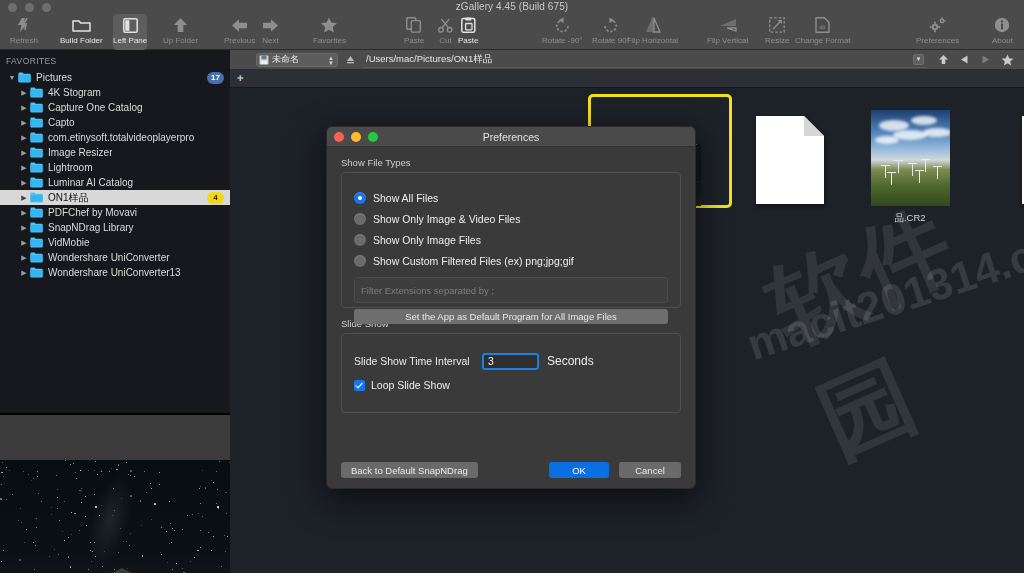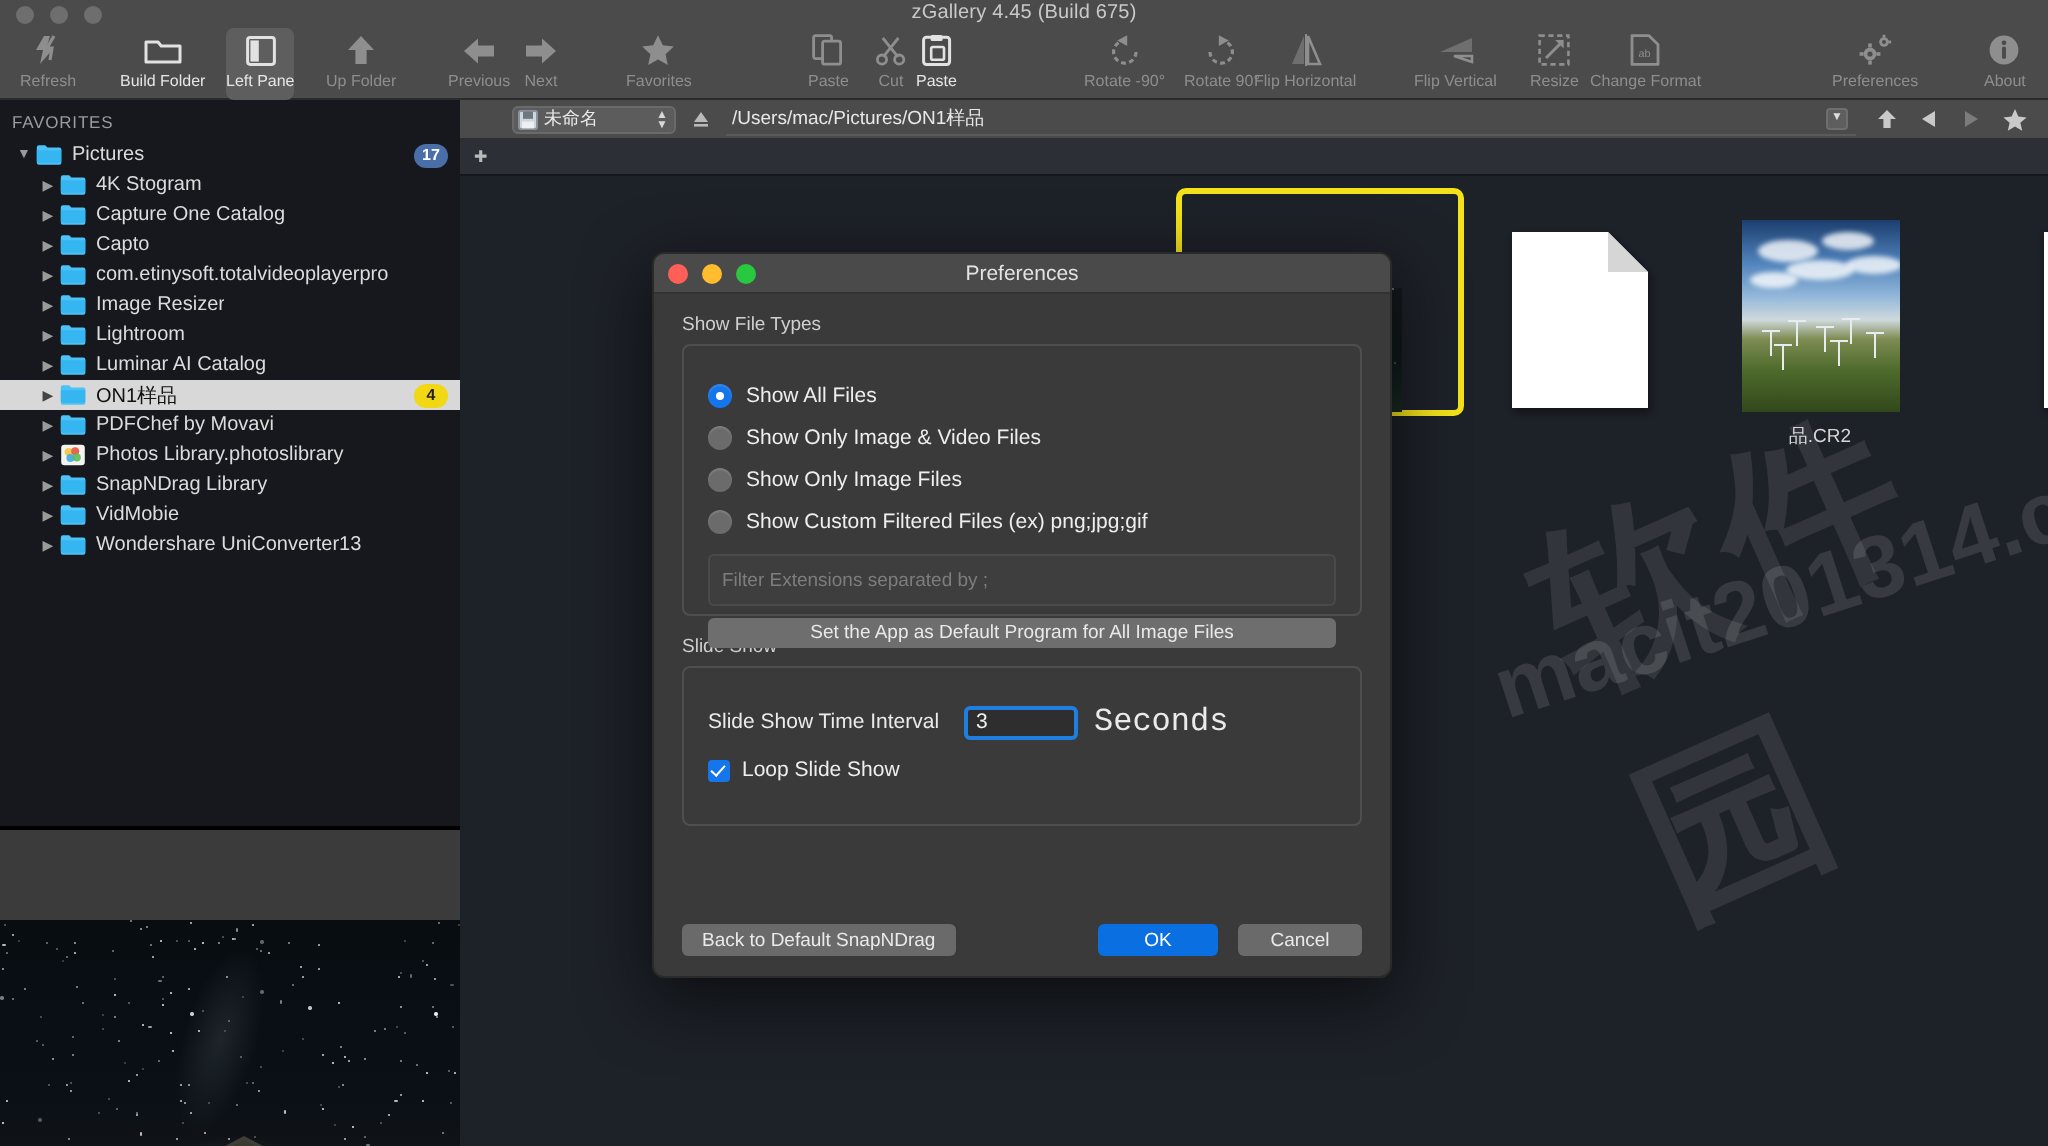--- a/index.html
+++ b/index.html
@@ -235,21 +235,21 @@
   }
 
   .ss-row { display:flex; align-items:center; height:26px; }
   .ss-row .ssl { font-size:10.5px; color:#eaeaea; width:128px; }
   .numfield {
     width:57px; height:17px; background:#2e2e2e;
     border:2px solid #1e7fe0; border-radius:3px;
     display:flex; align-items:center; padding-left:4px;
   }
   .numfield .nv { font-size:10.5px; color:#f2f2f2; }
-  .ss-row .sec { font-size:16px; color:#eaeaea; margin-left:8px;font-family:Liberation Mono, monospace; }
+  .ss-row .sec { font-size:12px; color:#eaeaea; margin-left:8px; }
 
   .chk-row { display:flex; align-items:center; height:22px; }
   .chk {
     width:11px; height:11px; border-radius:2px; background:#1576ec;
     margin-right:6px; flex:0 0 11px; position:relative;
   }
   .chk::after {
     content:""; position:absolute; left:3px; top:1px;
     width:3px; height:6px; border:solid #fff; border-width:0 1.6px 1.6px 0;
     transform:rotate(42deg);
@@ -562,48 +562,45 @@
                 <path d="M0.4 1.6 a1 1 0 0 1 1-1 h3.2 l1.1 1.2 h6 a1 1 0 0 1 1 1 v6.6 a1 1 0 0 1 -1 1 h-10.3 a1 1 0 0 1 -1 -1 Z" fill="#4cc2f7"></path>
                 <path d="M0.4 3.1 h12.2 v5.3 a1 1 0 0 1 -1 1 h-10.2 a1 1 0 0 1 -1 -1 Z" fill="#35b6f0"></path>
               </svg>
             </span>
             <span class="lbl">PDFChef by Movavi</span>
           </div>
           <div class="tree-row depth2">
             <span class="tw">▶</span>
             <span class="fold">
               <svg width="13" height="11" viewBox="0 0 13 11">
-                <rect x="0.6" y="0.4" width="11.8" height="10.2" rx="1.6" fill="#f3f3f3"></rect>
-                <circle cx="4.3" cy="4.0" r="2.0" fill="#f5c542" opacity=".92"></circle>
-                <circle cx="7.6" cy="3.6" r="2.0" fill="#e8553f" opacity=".9"></circle>
-                <circle cx="5.2" cy="7.0" r="2.0" fill="#3ea8e0" opacity=".9"></circle>
-                <circle cx="8.4" cy="6.8" r="2.0" fill="#59bd57" opacity=".9"></circle>
-              </svg>
-            </span>
-            <span class="lbl">Photos Library.photoslibrary</span>
-          </div>
-          <div class="tree-row depth2">
-            <span class="tw">▶</span>
-            <span class="fold">
-              <svg width="13" height="11" viewBox="0 0 13 11">
                 <path d="M0.4 1.6 a1 1 0 0 1 1-1 h3.2 l1.1 1.2 h6 a1 1 0 0 1 1 1 v6.6 a1 1 0 0 1 -1 1 h-10.3 a1 1 0 0 1 -1 -1 Z" fill="#4cc2f7"></path>
                 <path d="M0.4 3.1 h12.2 v5.3 a1 1 0 0 1 -1 1 h-10.2 a1 1 0 0 1 -1 -1 Z" fill="#35b6f0"></path>
               </svg>
             </span>
             <span class="lbl">SnapNDrag Library</span>
           </div>
           <div class="tree-row depth2">
             <span class="tw">▶</span>
             <span class="fold">
               <svg width="13" height="11" viewBox="0 0 13 11">
                 <path d="M0.4 1.6 a1 1 0 0 1 1-1 h3.2 l1.1 1.2 h6 a1 1 0 0 1 1 1 v6.6 a1 1 0 0 1 -1 1 h-10.3 a1 1 0 0 1 -1 -1 Z" fill="#4cc2f7"></path>
                 <path d="M0.4 3.1 h12.2 v5.3 a1 1 0 0 1 -1 1 h-10.2 a1 1 0 0 1 -1 -1 Z" fill="#35b6f0"></path>
               </svg>
             </span>
             <span class="lbl">VidMobie</span>
+          </div>
+          <div class="tree-row depth2">
+            <span class="tw">▶</span>
+            <span class="fold">
+              <svg width="13" height="11" viewBox="0 0 13 11">
+                <path d="M0.4 1.6 a1 1 0 0 1 1-1 h3.2 l1.1 1.2 h6 a1 1 0 0 1 1 1 v6.6 a1 1 0 0 1 -1 1 h-10.3 a1 1 0 0 1 -1 -1 Z" fill="#4cc2f7"></path>
+                <path d="M0.4 3.1 h12.2 v5.3 a1 1 0 0 1 -1 1 h-10.2 a1 1 0 0 1 -1 -1 Z" fill="#35b6f0"></path>
+              </svg>
+            </span>
+            <span class="lbl">Wondershare UniConverter</span>
           </div>
           <div class="tree-row depth2">
             <span class="tw">▶</span>
             <span class="fold">
               <svg width="13" height="11" viewBox="0 0 13 11">
                 <path d="M0.4 1.6 a1 1 0 0 1 1-1 h3.2 l1.1 1.2 h6 a1 1 0 0 1 1 1 v6.6 a1 1 0 0 1 -1 1 h-10.3 a1 1 0 0 1 -1 -1 Z" fill="#4cc2f7"></path>
                 <path d="M0.4 3.1 h12.2 v5.3 a1 1 0 0 1 -1 1 h-10.2 a1 1 0 0 1 -1 -1 Z" fill="#35b6f0"></path>
               </svg>
             </span>
             <span class="lbl">Wondershare UniConverter13</span>

